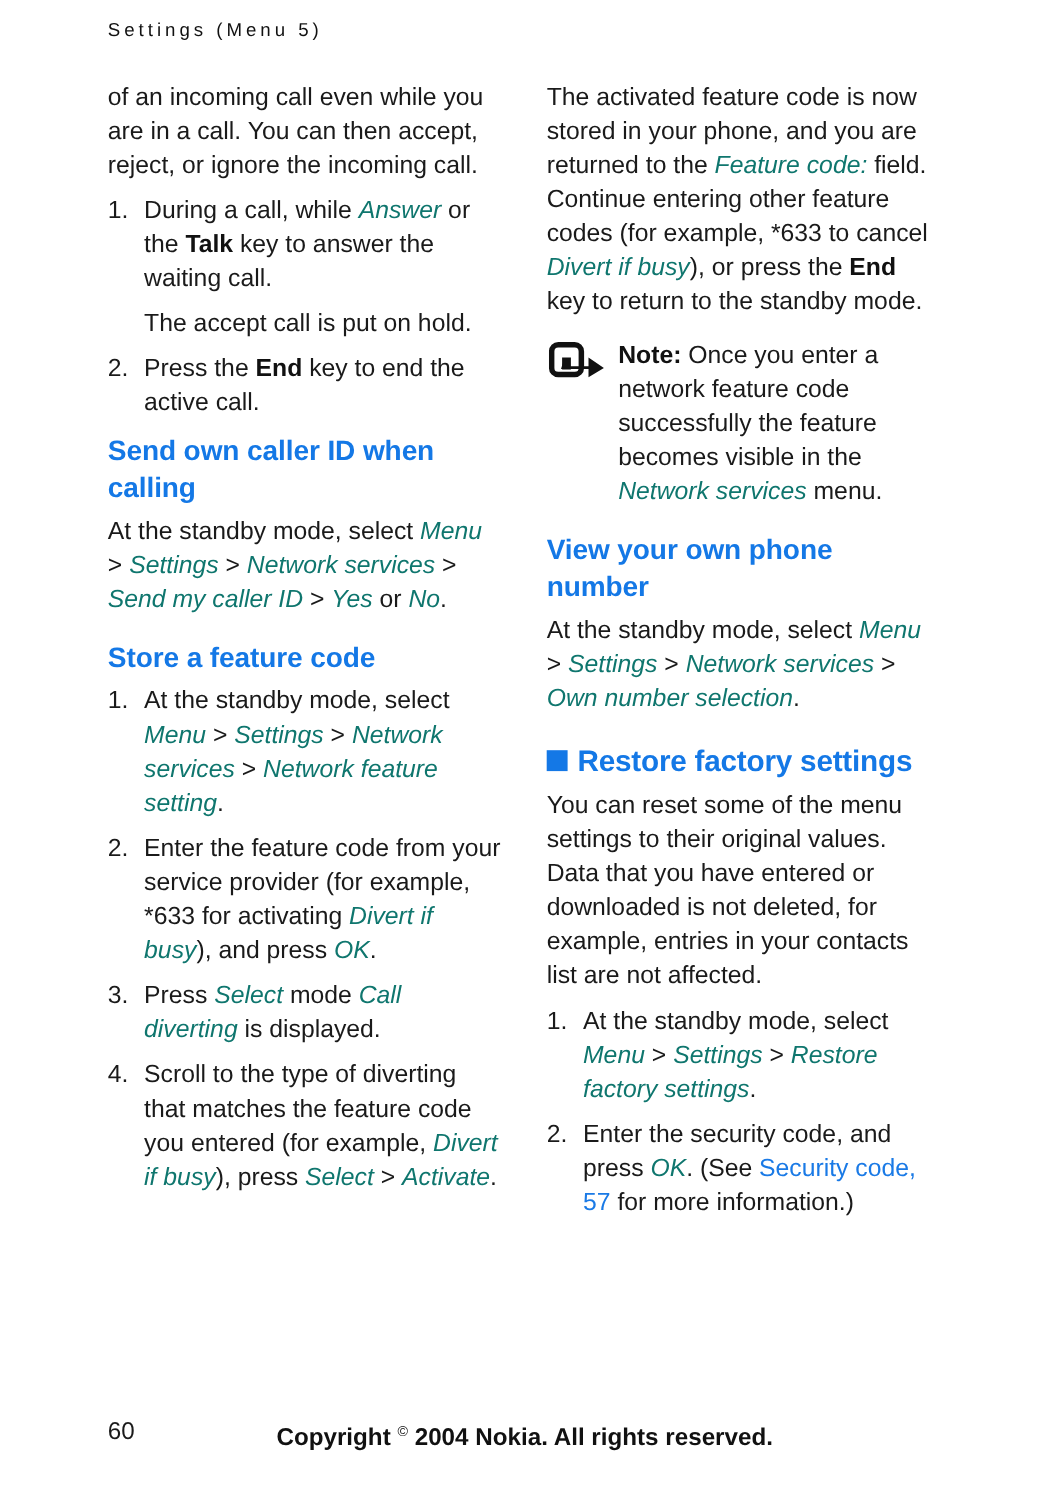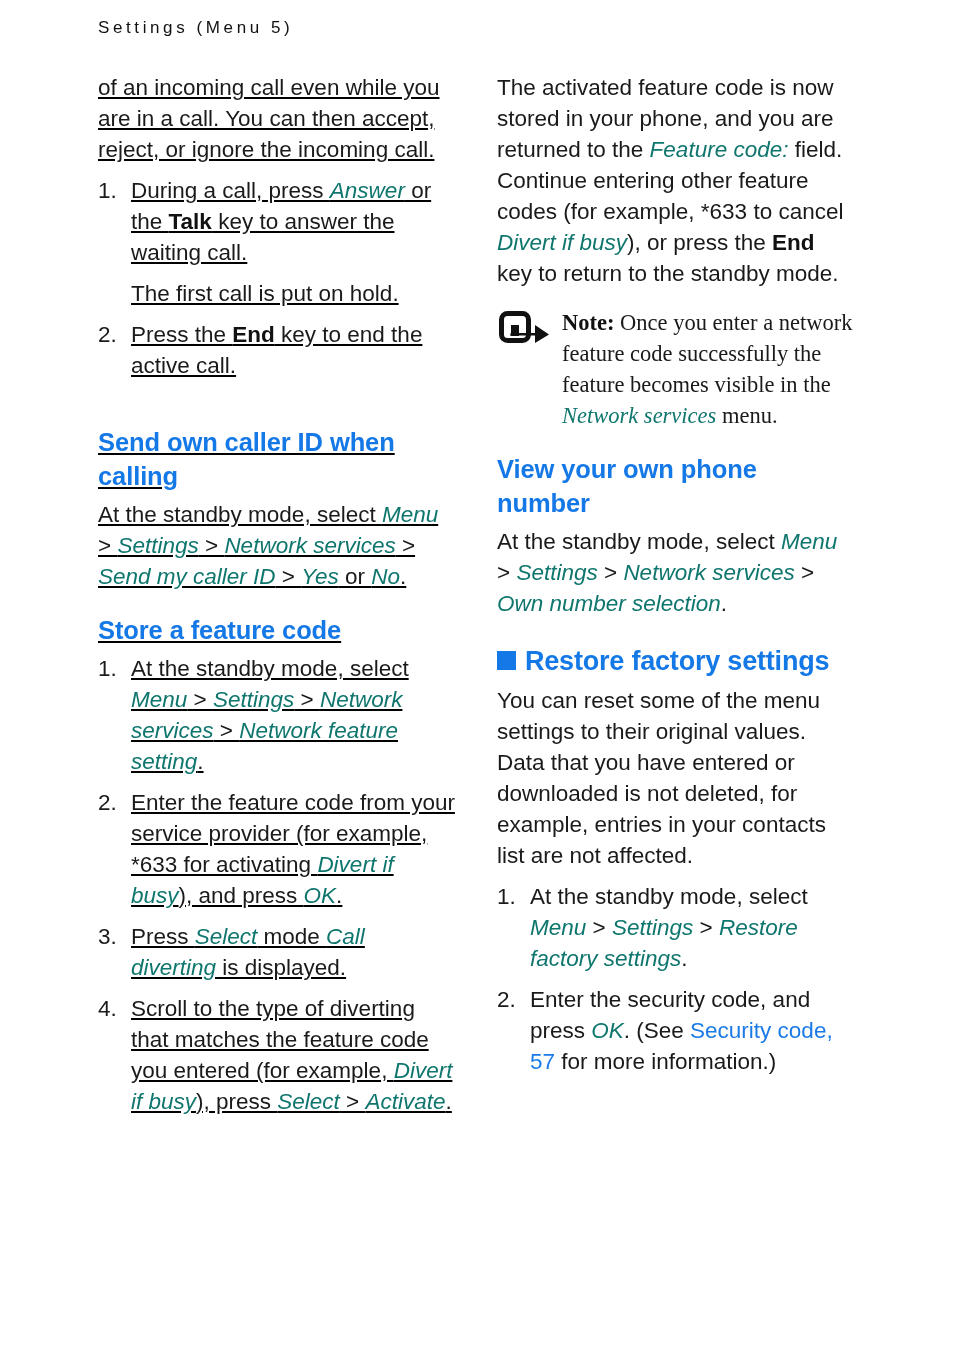--- a/index.html
+++ b/index.html
@@ -41,41 +41,41 @@
     position: absolute;
     left: 0;
     top: 72px;
     width: 954px;
   }
   .col {
     position: absolute;
     top: 0;
     width: 358px;
   }
-  .col-left  { left: 98px; text-decoration: underline; }
+  .col-left  { left: 98px; }
   .col-right { left: 497px; }
 
   
   p.para {
     margin: 0 0 10px 0;
     font-size: 22.5px;
     line-height: 31px;
     color: #1a1a1a;
     text-align: left;
   }
 
   h2.section-head {
     margin: 21px 0 6px 0;
     font-size: 25.5px;
     line-height: 34px;
     font-weight: 700;
     color: #1478e6;
     letter-spacing: -0.1px;
   }
-  h2.section-head.first { margin-top: 44px; }
+  h2.section-head.first { margin-top: 12px; }
 
   h1.chapter-head {
     margin: 24px 0 6px 0;
     font-size: 27px;
     line-height: 36px;
     font-weight: 700;
     color: #1478e6;
     letter-spacing: -0.2px;
     display: flex;
     align-items: center;
@@ -118,21 +118,20 @@
   .substep {
     margin-top: 10px;
   }
 
   
   .note-block {
     position: relative;
     padding-left: 65px;
     margin: 18px 0 10px 0;
     min-height: 40px;
-    font-family: Liberation Serif, serif;
   }
   .note-icon {
     position: absolute;
     left: 2px;
     top: 4px;
     width: 52px;
     height: 34px;
   }
   .note-text {
     margin: 0;
@@ -189,22 +188,22 @@
 
   <div class="columns">
 
     <div class="col col-left">
 
       <p class="para"><span>of an incoming call even while you are in a call. You can then accept, reject, or ignore the incoming call.</span></p>
 
       <ol class="steps">
         <li>
           <span class="num">1.</span>
-          <span>During a call, press </span><span class="ui">Answer</span><span> or the </span><span class="kbd">Talk</span><span> key to answer the waiting call.</span>
-          <div class="substep">The first call is put on hold.</div>
+          <span>During a call, while </span><span class="ui">Answer</span><span> or the </span><span class="kbd">Talk</span><span> key to answer the waiting call.</span>
+          <div class="substep">The accept call is put on hold.</div>
         </li>
         <li>
           <span class="num">2.</span>
           <span>Press the </span><span class="kbd">End</span><span> key to end the active call.</span>
         </li>
       </ol>
 
       <h2 class="section-head first">Send own caller ID when calling</h2>
 
 
@@ -267,14 +266,18 @@
         <li>
           <span class="num">2.</span>
           <span>Enter the security code, and press </span><span class="ui">OK</span><span>. (See </span><span class="xref">Security code, 57</span><span> for more information.)</span>
         </li>
       </ol>
 
     </div>
 
   </div>
 
+  <div class="footer">
+    <div class="folio">60</div>
+    <div class="copyright"><span>Copyright </span><sup>©</sup><span> 2004 Nokia. All rights reserved.</span></div>
+  </div>
 
 </div>
 
 </body></html>

